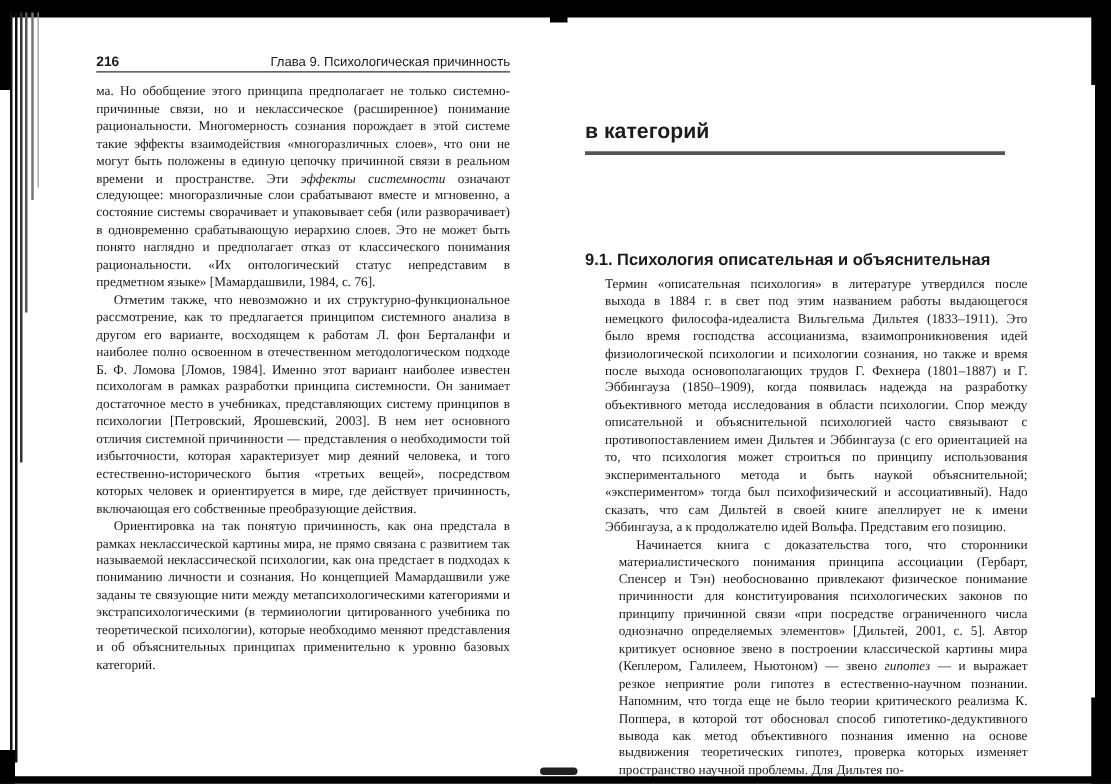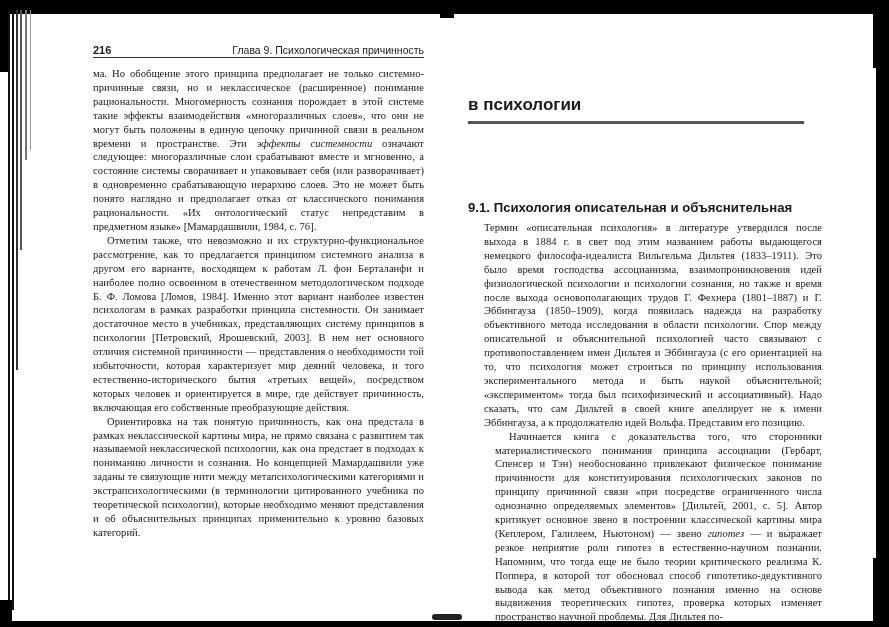--- a/index.html
+++ b/index.html
@@ -15,21 +15,21 @@
     .binding-lines { position: absolute; left: 6px; top: 10px; width: 26px; height: 615px; }
     .binding-lines span { position: absolute; top: 0; width: 2px; background: #111; }
     .right-edge { position: absolute; left: 873px; top: 0; width: 16px; height: 627px; background: #000; }
     .right-edge-inner { position: absolute; left: 872px; top: 68px; width: 4px; height: 490px; background: #fff; }
     .bottom-bar { position: absolute; left: 0; top: 621px; width: 889px; height: 6px; background: #000; }
     .bottom-bar-left { position: absolute; left: 0; top: 600px; width: 12px; height: 27px; background: #000; }
     .spine-mark { position: absolute; left: 440px; top: 8px; width: 14px; height: 10px; background: #000; }
     .bottom-spine { position: absolute; left: 432px; top: 614px; width: 30px; height: 6px; background: #222; border-radius: 3px; }
 
     
-    .left-page { position: absolute; left: 93px; top: 44px; width: 331px; }
+    .left-page { position: absolute; left: 77px; top: 44px; width: 331px; }
     .running-head {
       display: flex; justify-content: space-between; align-items: baseline;
       font-family: "Liberation Sans", "DejaVu Sans", sans-serif;
       font-size: 10.5px; border-bottom: 1px solid #333; padding-bottom: 1px;
     }
     .page-num { font-weight: bold; font-size: 11px; }
     .left-text { margin-top: 9px; font-size: 10.6px; line-height: 13.9px; text-align: justify; }
     .left-text p { margin: 0; }
     .left-text p.indent { text-indent: 14px; }
 
@@ -78,21 +78,21 @@
   <div class="left-text" id="left-text">
       <p><span>ма. Но обобщение этого принципа предполагает не только системно-причинные связи, но и неклассическое (расширенное) понимание рациональности. Многомерность сознания порождает в этой системе такие эффекты взаимодействия «многоразличных слоев», что они не могут быть положены в единую цепочку причинной связи в реальном времени и пространстве. Эти </span><em>эффекты системности</em><span> означают следующее: многоразличные слои срабатывают вместе и мгновенно, а состояние системы сворачивает и упаковывает себя (или разворачивает) в одновременно срабатывающую иерархию слоев. Это не может быть понято наглядно и предполагает отказ от классического понимания рациональности. «Их онтологический статус непредставим в предметном языке» [Мамардашвили, 1984, с. 76].</span></p>
       <p class="indent"><span>Отметим также, что невозможно и их структурно-функциональное рассмотрение, как то предлагается принципом системного анализа в другом его варианте, восходящем к работам Л. фон Берталанфи и наиболее полно освоенном в отечественном методологическом подходе Б. Ф. Ломова [Ломов, 1984]. Именно этот вариант наиболее известен психологам в рамках разработки принципа системности. Он занимает достаточное место в учебниках, представляющих систему принципов в психологии [Петровский, Ярошевский, 2003]. В нем нет основного отличия системной причинности — представления о необходимости той избыточности, которая характеризует мир деяний человека, и того естественно-исторического бытия «третьих вещей», посредством которых человек и ориентируется в мире, где действует причинность, включающая его собственные преобразующие действия.</span></p>
       <p class="indent"><span>Ориентировка на так понятую причинность, как она предстала в рамках неклассической картины мира, не прямо связана с развитием так называемой неклассической психологии, как она предстает в подходах к пониманию личности и сознания. Но концепцией Мамардашвили уже заданы те связующие нити между метапсихологическими категориями и экстрапсихологическими (в терминологии цитированного учебника по теоретической психологии), которые необходимо меняют представления и об объяснительных принципах применительно к уровню базовых категорий.</span></p>
     </div>
 </div>
 
 <div class="right-page">
   <h1 class="chapter-title">
     <br>
-    <span>в психологии</span>
+    <span>в категорий</span>
   </h1>
   <div class="chapter-rule"></div>
 </div>
 <h2 class="section-title">9.1. Психология описательная и объяснительная</h2>
 <div class="right-text" id="right-text">
     <p><span>Термин «описательная психология» в литературе утвердился после выхода в 1884 г. в свет под этим названием работы выдающегося немецкого философа-идеалиста Вильгельма Дильтея (1833–1911). Это было время господства ассоцианизма, взаимопроникновения идей физиологической психологии и психологии сознания, но также и время после выхода основополагающих трудов Г. Фехнера (1801–1887) и Г. Эббингауза (1850–1909), когда появилась надежда на разработку объективного метода исследования в области психологии. Спор между описательной и объяснительной психологией часто связывают с противопоставлением имен Дильтея и Эббингауза (с его ориентацией на то, что психология может строиться по принципу использования экспериментального метода и быть наукой объяснительной; «экспериментом» тогда был психофизический и ассоциативный). Надо сказать, что сам Дильтей в своей книге апеллирует не к имени Эббингауза, а к продолжателю идей Вольфа. Представим его позицию.</span></p>
     <p class="indent"><span>Начинается книга с доказательства того, что сторонники материалистического понимания принципа ассоциации (Гербарт, Спенсер и Тэн) необоснованно привлекают физическое понимание причинности для конституирования психологических законов по принципу причинной связи «при посредстве ограниченного числа однозначно определяемых элементов» [Дильтей, 2001, с. 5]. Автор критикует основное звено в построении классической картины мира (Кеплером, Галилеем, Ньютоном) — звено </span><em>гипотез</em><span> — и выражает резкое неприятие роли гипотез в естественно-научном познании. Напомним, что тогда еще не было теории критического реализма К. Поппера, в которой тот обосновал способ гипотетико-дедуктивного вывода как метод объективного познания именно на основе выдвижения теоретических гипотез, проверка которых изменяет пространство научной проблемы. Для Дильтея по-</span></p>
   </div>
 
 </body></html>

